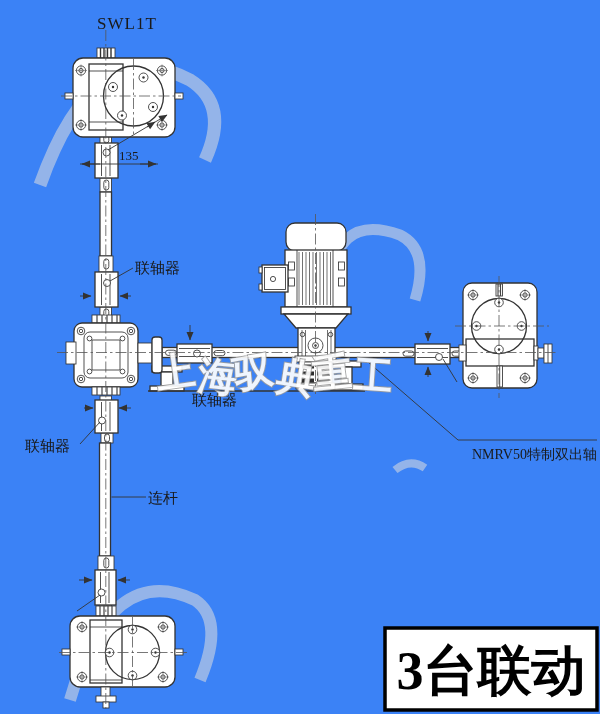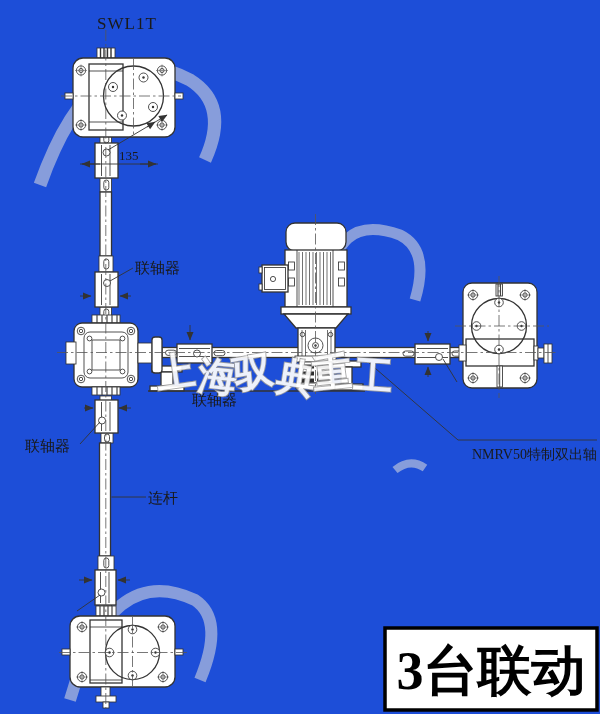--- a/index.html
+++ b/index.html
@@ -1,16 +1,16 @@
 <!DOCTYPE html>
 <html><head>
 <meta charset="utf-8">
 <style>
   html,body{margin:0;padding:0;background:#fff;}
-  .stage{position:relative;width:600px;height:714px;background:#1d4ed8;overflow:hidden;
+  .stage{position:relative;width:600px;height:714px;background:#3b82f6;overflow:hidden;
          font-family:"Liberation Serif","DejaVu Serif",serif;}
   svg{position:absolute;left:0;top:0;}
   .ln{stroke:#333;stroke-width:1.3;fill:#fff;}
   .lnn{stroke:#333;stroke-width:1.3;fill:none;}
   .th{stroke:#333;stroke-width:0.85;fill:none;}
   .thf{stroke:#333;stroke-width:0.85;fill:#fff;}
   .dark{fill:#2e2e2e;stroke:none;}
   .cl{stroke:#555;stroke-width:0.8;fill:none;stroke-dasharray:11 3 2.5 3;}
   .cross{stroke:#555;stroke-width:0.55;}
   .sw{stroke:#dedede;fill:none;opacity:0.55;}

